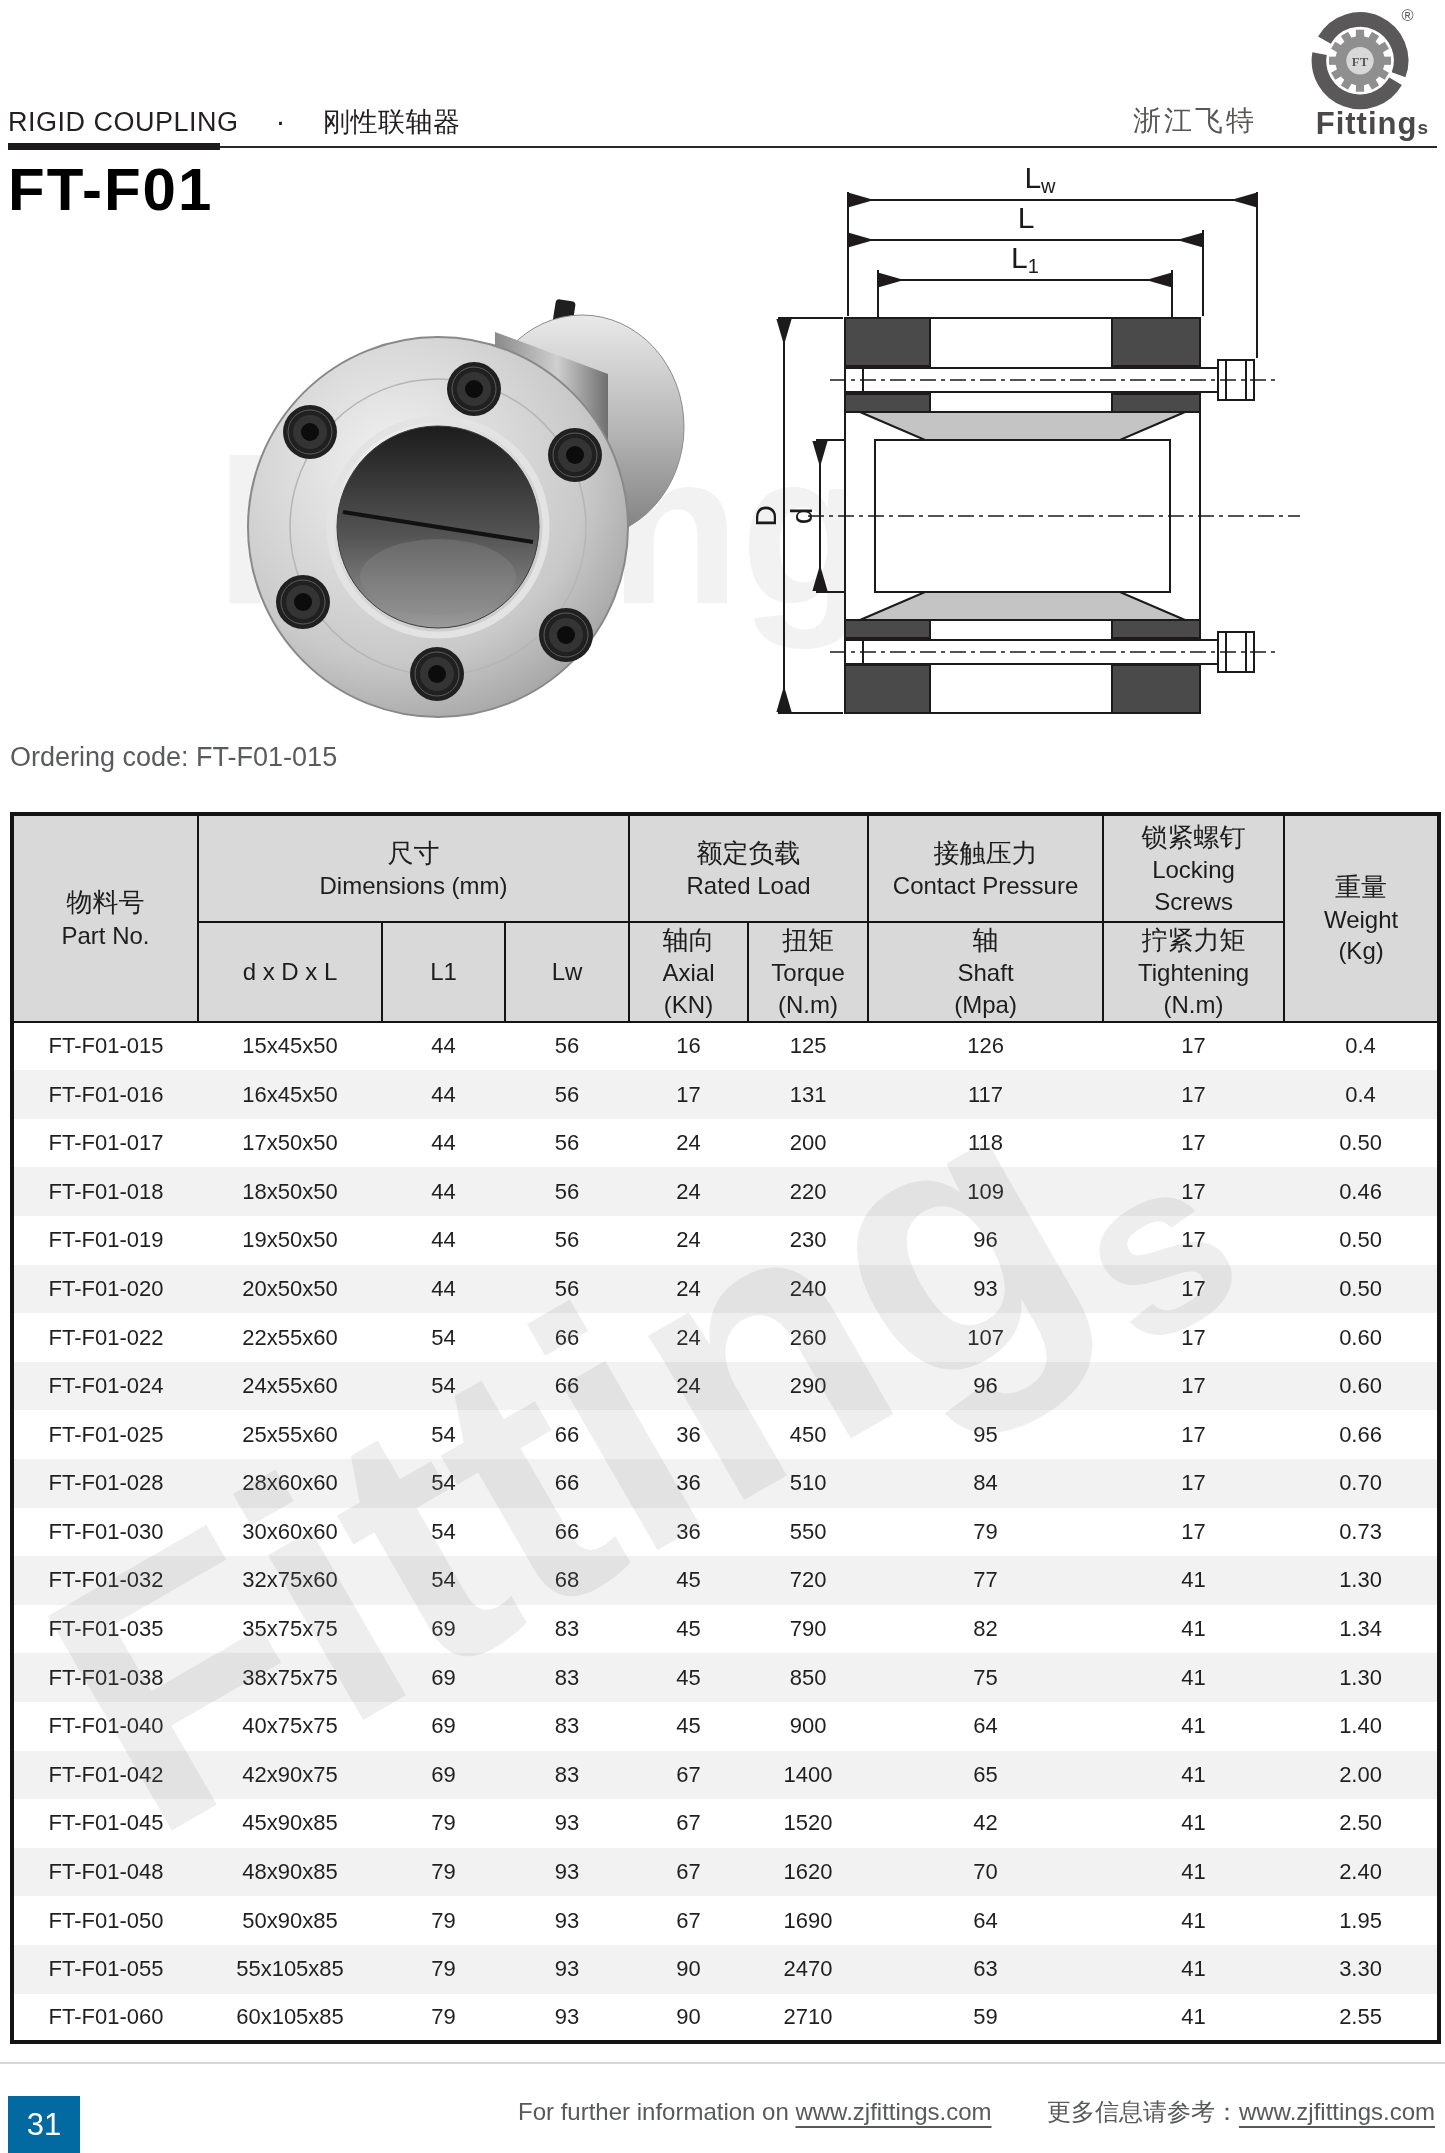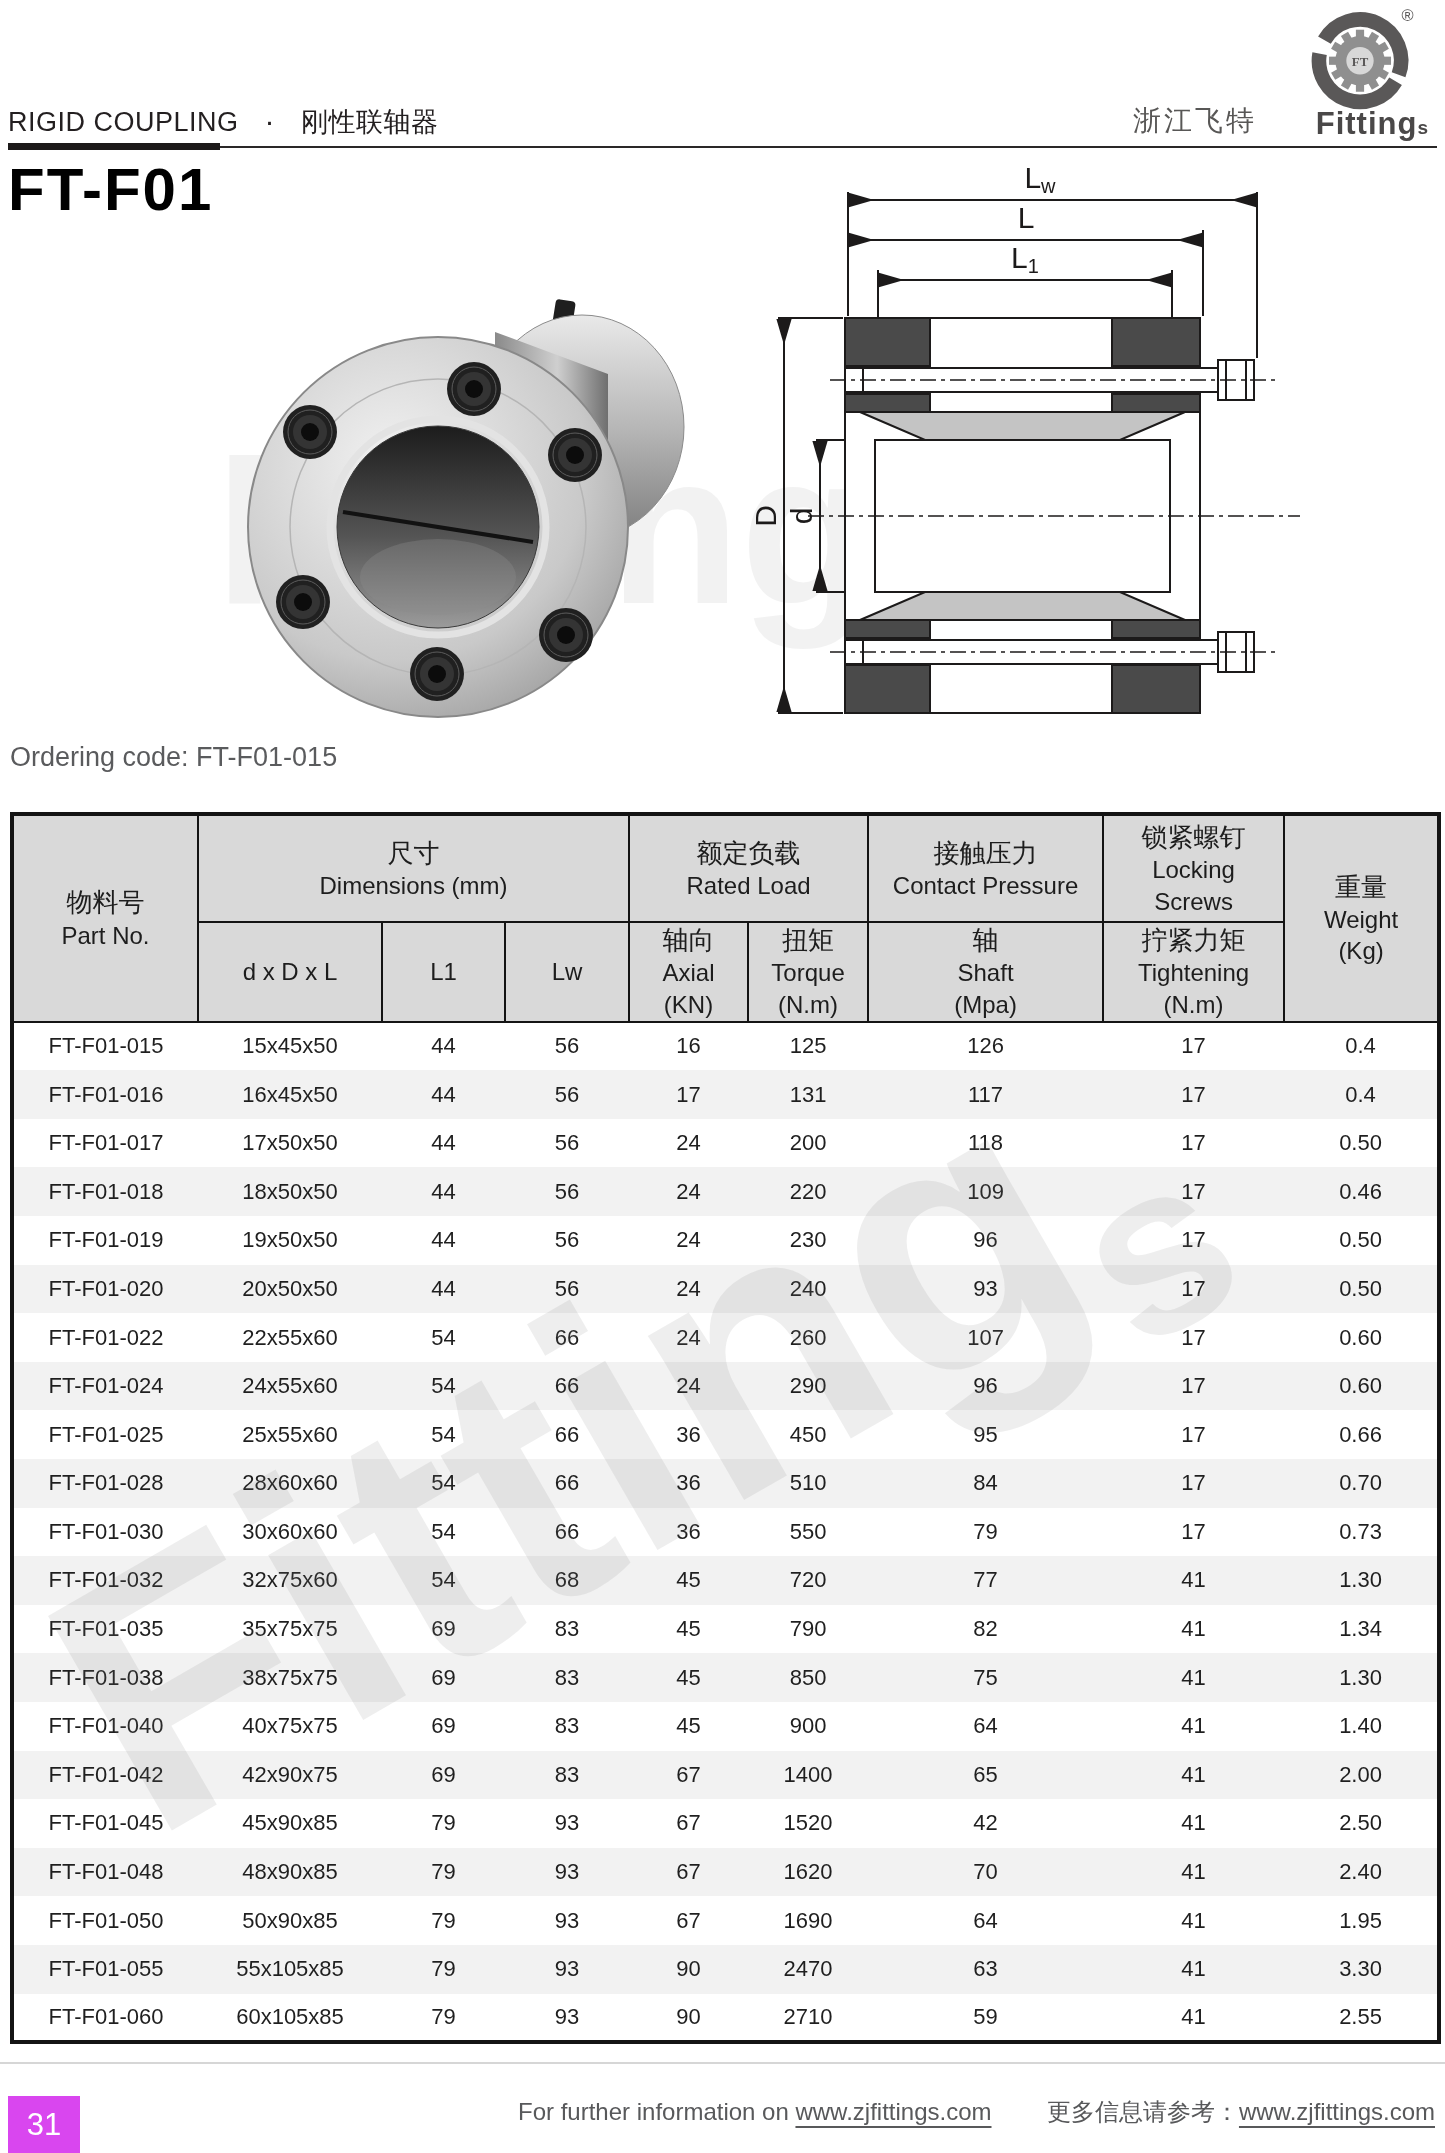--- a/index.html
+++ b/index.html
@@ -1,21 +1,21 @@
 <!DOCTYPE html>
 <html><head>
 <meta charset="utf-8">
 <style>
   * { margin:0; padding:0; box-sizing:border-box; }
   body { font-family:"Liberation Sans","DejaVu Sans",sans-serif; background:#fff; }
   .page { position:relative; width:1445px; height:2153px; background:#fff; overflow:hidden; }
 
   
   .tophead { position:absolute; left:0; top:0; width:1445px; height:150px; }
-  .head-left { position:absolute; left:8px; bottom:10px; display:flex; align-items:baseline; gap:26px;
+  .head-left { position:absolute; left:8px; bottom:10px; display:flex; align-items:baseline; gap:37px;
                font-size:27px; color:#231f20; letter-spacing:.5px; }
   .head-left .dot { font-size:30px; }
   .brand-zh { position:absolute; right:188px; bottom:10px; font-size:28px; color:#585756; letter-spacing:3px; }
   .rule-thick { position:absolute; left:8px; top:143px; width:212px; height:7px; background:#1c1a1a; }
   .rule-thin { position:absolute; left:8px; top:146px; width:1429px; height:2px; background:#2a2828; }
   .logo { position:absolute; right:30px; top:6px; width:110px; height:104px; }
   .wordmark { position:absolute; right:16px; bottom:8px; font-weight:800; font-size:31px; color:#4a4848; letter-spacing:1px; }
   .wordmark .s-small { font-size:19px; }
 
   
@@ -43,21 +43,21 @@
   table.spec thead tr.gr1 th { height:108px; }
   table.spec thead tr.gr2 th { height:87px; }
   .h-zh { font-size:26px; }
   .h-en { font-size:24px; }
   table.spec tbody td { height:48.6px; text-align:center; vertical-align:middle;
                         font-size:22px; color:#1f1f1f; border:0; }
   table.spec tbody tr:nth-child(even) { background:#f2f2f2; }
 
   
   .foot-rule { position:absolute; left:0; top:2062px; width:1445px; height:2px; background:#d6d6d6; }
-  .pagebox { position:absolute; left:8px; top:2096px; width:72px; height:57px; background:#d946ef;
+  .pagebox { position:absolute; left:8px; top:2096px; width:72px; height:57px; background:#0369a1;
              color:#fff; font-size:31px; display:flex; align-items:center; justify-content:center; }
   .foot-en { position:absolute; left:518px; top:2098px; font-size:24px; color:#58595b; }
   .foot-zh { position:absolute; right:10px; top:2096px; font-size:24px; color:#58595b; }
   .foot-link { text-decoration:underline; color:#58595b; text-underline-offset:6px; }
 </style>
 </head>
 <body>
 
 <div class="page">
 

